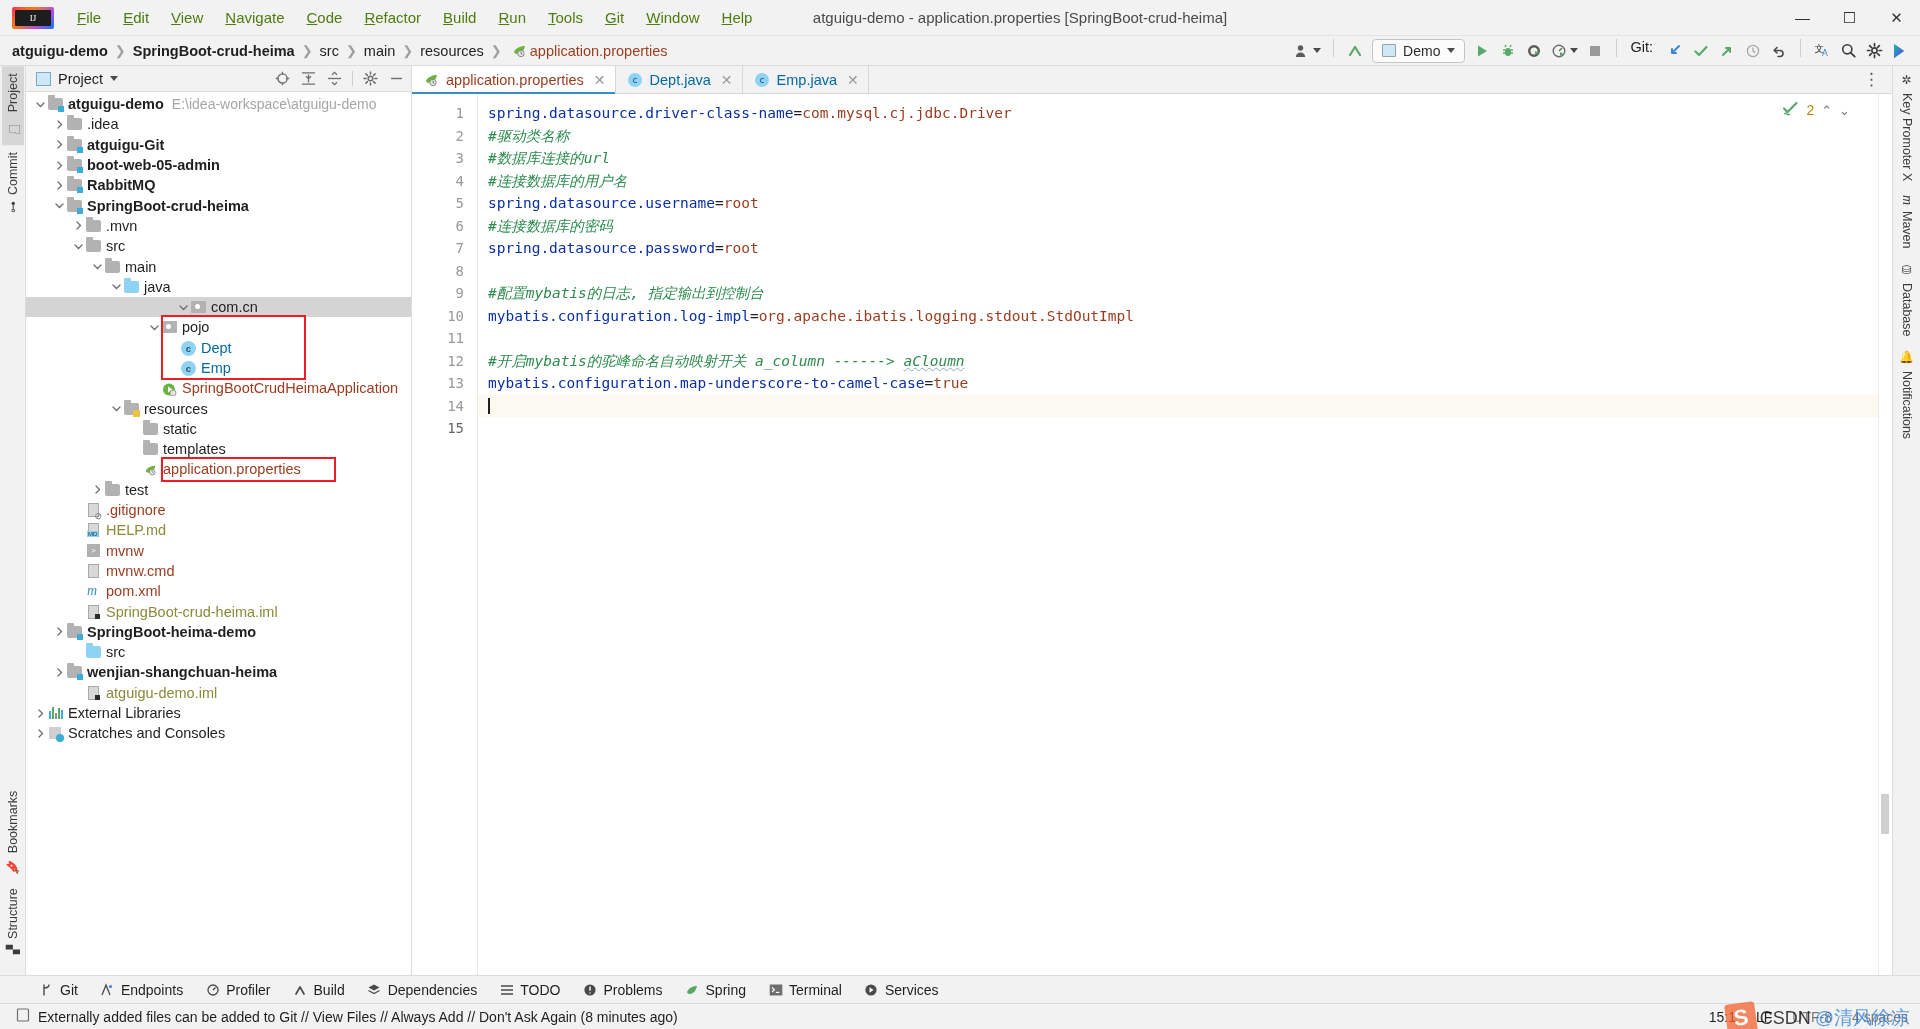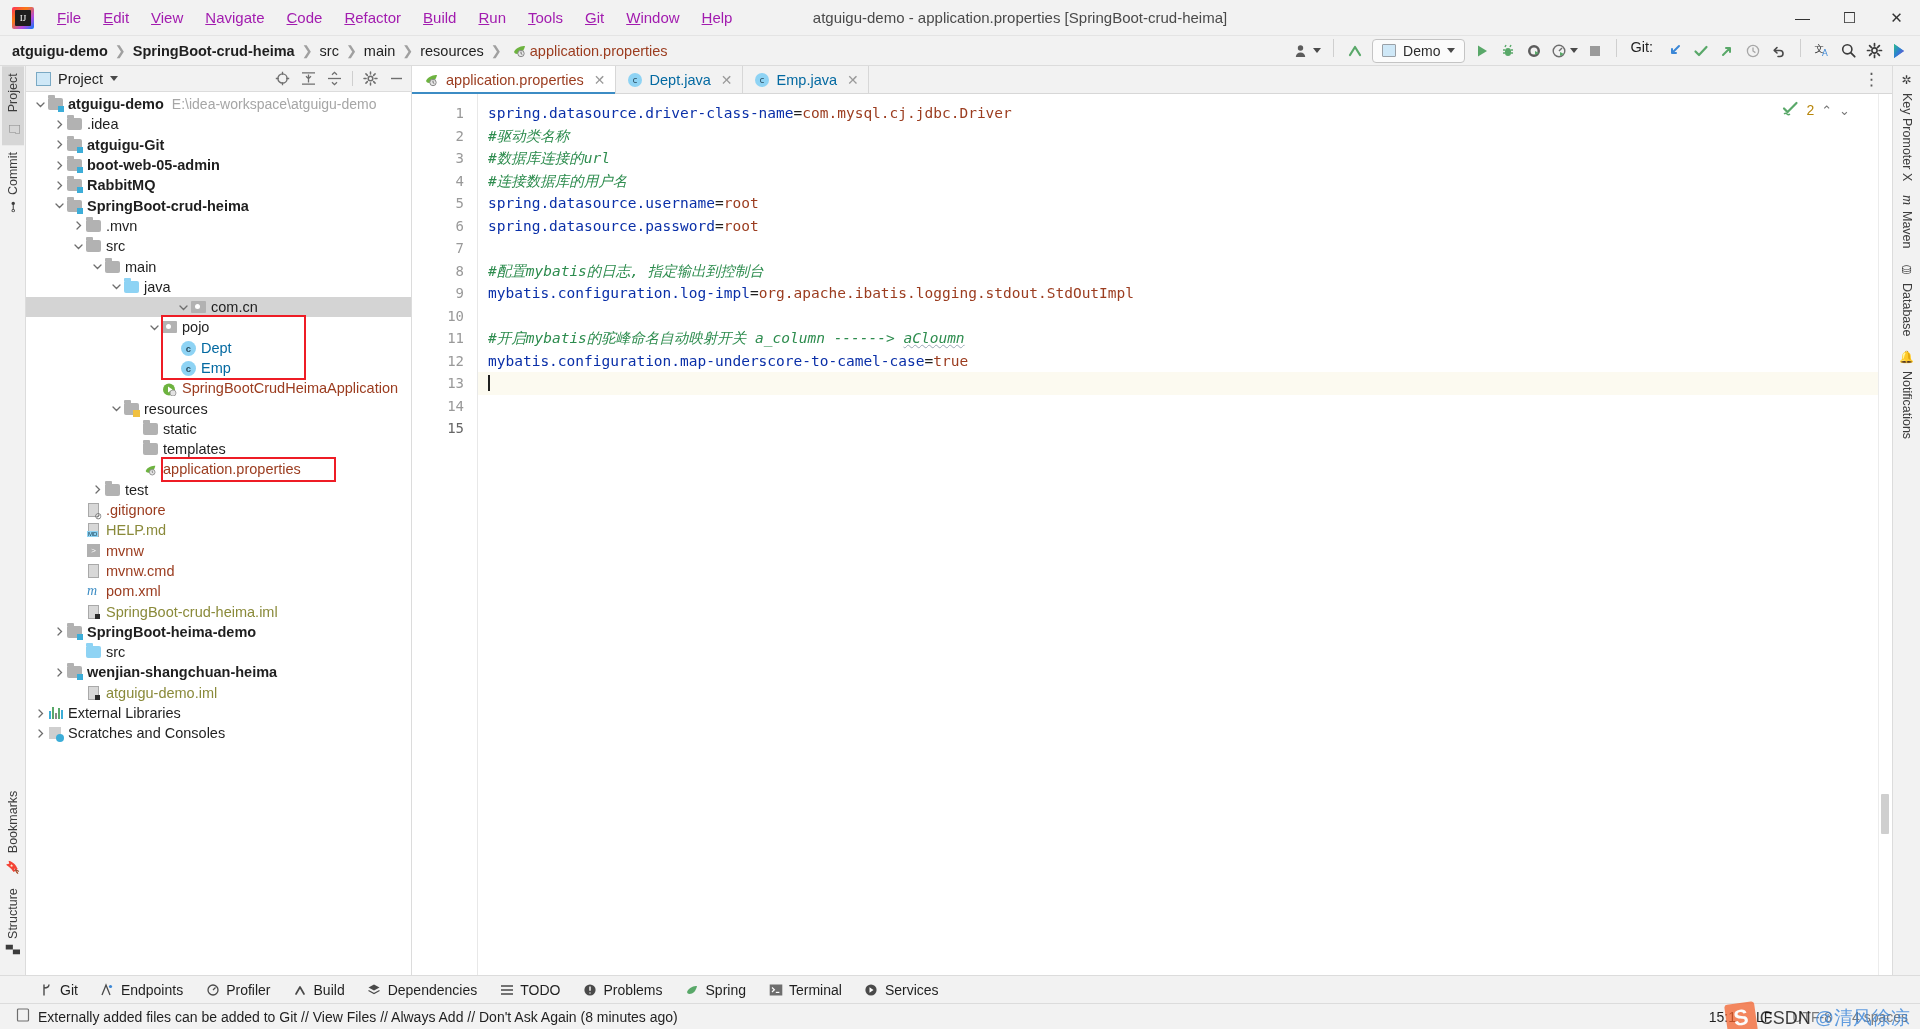--- a/index.html
+++ b/index.html
@@ -11,28 +11,28 @@
     background:#f2f2f2;
     -webkit-font-smoothing: antialiased;
   }
   .app { width:1920px; height:1029px; display:flex; flex-direction:column; background:#f2f2f2; }
 
   
   .titlebar {
     height:36px; display:flex; align-items:center; background:#f2f2f2;
     border-bottom:1px solid #e4e4e4; position:relative; flex:none;
   }
-  .ij-logo { width:22px; height:22px; margin-left:12px; margin-right:12px; flex:none; position:relative; }
+  .ij-logo { width:42px; height:22px; margin-left:12px; margin-right:12px; flex:none; position:relative; }
   .ij-logo .sq { position:absolute; inset:0; border-radius:2px;
      background: linear-gradient(135deg,#fe315d 0%,#f97a12 35%,#b24ae2 70%,#087cfa 100%); }
   .ij-logo .inner { position:absolute; left:3px; top:3px; right:3px; bottom:3px; background:#1d1d1d; border-radius:1px;}
   .ij-logo .ij { position:absolute; left:0; top:0; right:0; bottom:0; color:#fff; font-size:9px;
      font-family:"Liberation Serif", serif; display:flex; align-items:center; justify-content:center; letter-spacing:0px;}
   .menu { display:flex; align-items:center; gap:0px; }
-  .menu-item { padding:3px 11px; font-size:15px; color:#a21caf; cursor:default; white-space:nowrap;}
+  .menu-item { padding:3px 11px; font-size:15px; color:#4d7c0f; cursor:default; white-space:nowrap;}
   .menu-item u { text-decoration:underline; }
   .win-title { position:absolute; left:0; right:0; text-align:center; font-size:15px; color:#4a4a4a;
      pointer-events:none; padding-left:120px;}
   .wincontrols { margin-left:auto; display:flex; height:36px; }
   .wc { width:47px; height:36px; display:flex; align-items:center; justify-content:center; color:#333; font-size:15px;}
 
   
   .navbar {
     height:30px; display:flex; align-items:center; background:#f2f2f2; flex:none;
     border-bottom:1px solid #dcdcdc; padding-left:12px; font-size:14.5px;
@@ -824,20 +824,21 @@
             <div class="gl">13</div>
             <div class="gl">14</div>
             <div class="gl cur">15</div>
           </div>
         <div class="code" id="code">
             <div class="cl"><span class="key">spring.datasource.driver-class-name</span><span class="eq">=</span><span class="val">com.mysql.cj.jdbc.Driver</span></div>
             <div class="cl"><span class="cmt">#驱动类名称</span></div>
             <div class="cl"><span class="cmt">#数据库连接的url</span></div>
             <div class="cl"><span class="cmt">#连接数据库的用户名</span></div>
             <div class="cl"><span class="key">spring.datasource.username</span><span class="eq">=</span><span class="val">root</span></div>
+            <div class="cl"><span class="cmt">#连接数据库的密码</span></div>
             <div class="cl"><span class="key">spring.datasource.password</span><span class="eq">=</span><span class="val">root</span></div>
             <div class="cl">&nbsp;</div>
             <div class="cl"><span class="cmt">#配置mybatis的日志, 指定输出到控制台</span></div>
             <div class="cl"><span class="key">mybatis.configuration.log-impl</span><span class="eq">=</span><span class="val">org.apache.ibatis.logging.stdout.StdOutImpl</span></div>
             <div class="cl">&nbsp;</div>
             <div class="cl"><span class="cmt">#开启mybatis的驼峰命名自动映射开关 a_column ------&gt; </span><span class="cmt wavy">aCloumn</span></div>
             <div class="cl"><span class="key">mybatis.configuration.map-underscore-to-camel-case</span><span class="eq">=</span><span class="val">true</span></div>
             <div class="cl current"><span class="caret"></span></div>
           </div>
 

